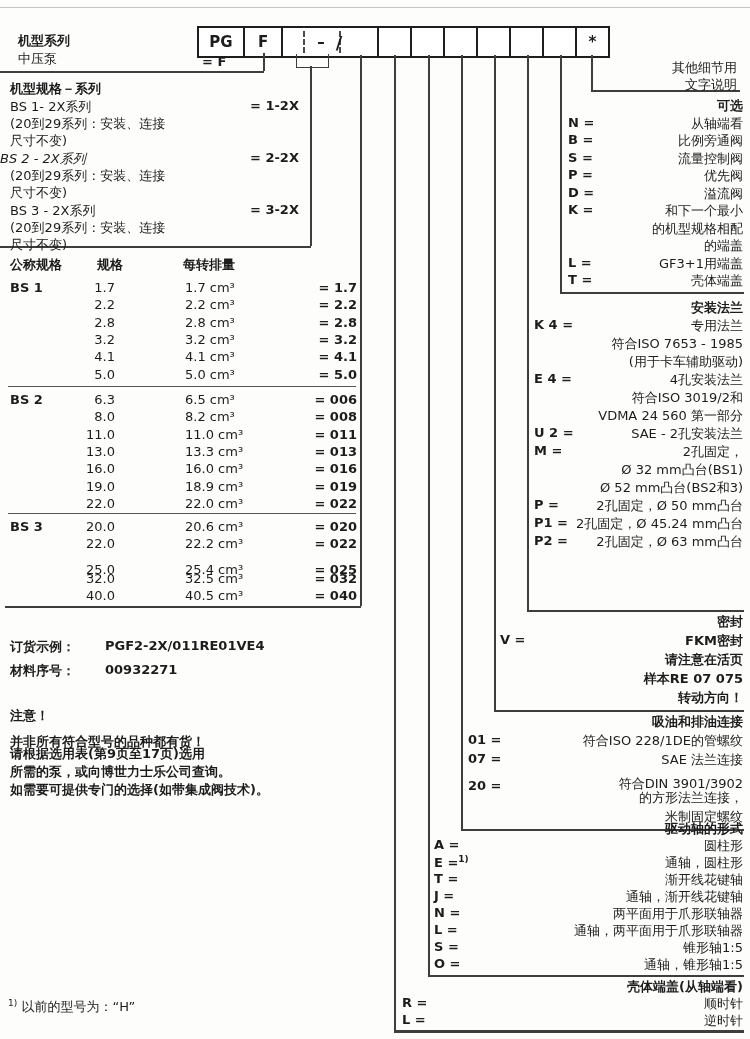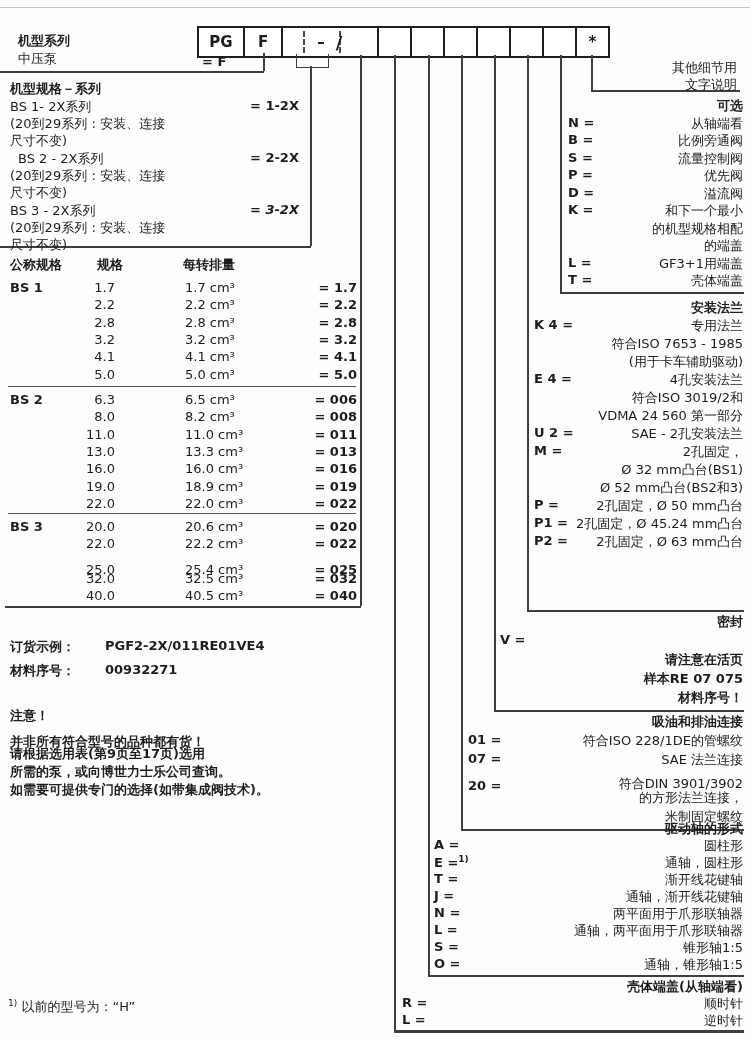--- a/index.html
+++ b/index.html
@@ -94,26 +94,26 @@
 
 <div class="abs bold" style="left:18px;top:32px;">机型系列</div>
 <div class="abs" style="left:18px;top:50px;">中压泵</div>
 <div class="abs bold" style="left:202px;top:54px;">= F</div>
 
 <div class="abs bold" style="left:10px;top:80px;">机型规格－系列</div>
 <div class="abs" style="left:10px;top:98px;">BS 1- 2X系列</div>
 <div class="abs bold" style="left:250px;top:98px;">= 1-2X</div>
 <div class="abs" style="left:10px;top:115px;">(20到29系列：安装、连接</div>
 <div class="abs" style="left:10px;top:132px;">尺寸不变)</div>
-<div class="abs" style="left:18px;top:150px;">BS 2 - 2X系列</div>
+<div class="abs" style="left:0;top:150px;font-style:italic;">BS 2 - 2X系列</div>
 <div class="abs bold" style="left:250px;top:150px;">= 2-2X</div>
 <div class="abs" style="left:10px;top:167px;">(20到29系列：安装、连接</div>
 <div class="abs" style="left:10px;top:184px;">尺寸不变)</div>
 <div class="abs" style="left:10px;top:202px;">BS 3 - 2X系列</div>
-<div class="abs bold" style="left:250px;top:202px;font-style:italic;">= 3-2X</div>
+<div class="abs bold" style="left:250px;top:202px;">= 3-2X</div>
 <div class="abs" style="left:10px;top:219px;">(20到29系列：安装、连接</div>
 <div class="abs" style="left:10px;top:236px;">尺寸不变)</div>
 
 <div class="abs bold" style="left:10px;top:256px;">公称规格</div>
 <div class="abs bold" style="left:97px;top:256px;">规格</div>
 <div class="abs bold" style="left:183px;top:256px;text-align:center;">每转排量</div>
 
 <div id="disp-table">
     <div class="trow" style="top: 0px;">
       <span class="tgroup">BS 1</span>
@@ -340,32 +340,33 @@
       <span class="rtext">2孔固定，Ø 63 mm凸台</span>
     </div>
   </div>
 <div class="rsection" id="sec-seal" style="left: 500px; top: 613px; width: 243px;">
     <div class="rrow" style="top: 0px;">
       <span class="rcode"></span>
       <span class="rtext bold">密封</span>
     </div>
     <div class="rrow" style="top: 19px;">
       <span class="rcode">V =</span>
+      <span class="rtext bold">FKM密封</span>
     </div>
     <div class="rrow" style="top: 38px;">
       <span class="rcode"></span>
       <span class="rtext bold">请注意在活页</span>
     </div>
     <div class="rrow" style="top: 57px;">
       <span class="rcode"></span>
       <span class="rtext bold">样本RE 07 075</span>
     </div>
     <div class="rrow" style="top: 76px;">
       <span class="rcode"></span>
-      <span class="rtext bold">材料序号！</span>
+      <span class="rtext bold">转动方向！</span>
     </div>
   </div>
 <div class="rsection" id="sec-ports" style="left: 468px; top: 713px; width: 275px;">
     <div class="rrow" style="top: 0px;">
       <span class="rcode"></span>
       <span class="rtext bold">吸油和排油连接</span>
     </div>
     <div class="rrow" style="top: 19px;">
       <span class="rcode">01 =</span>
       <span class="rtext">符合ISO 228/1DE的管螺纹</span>

